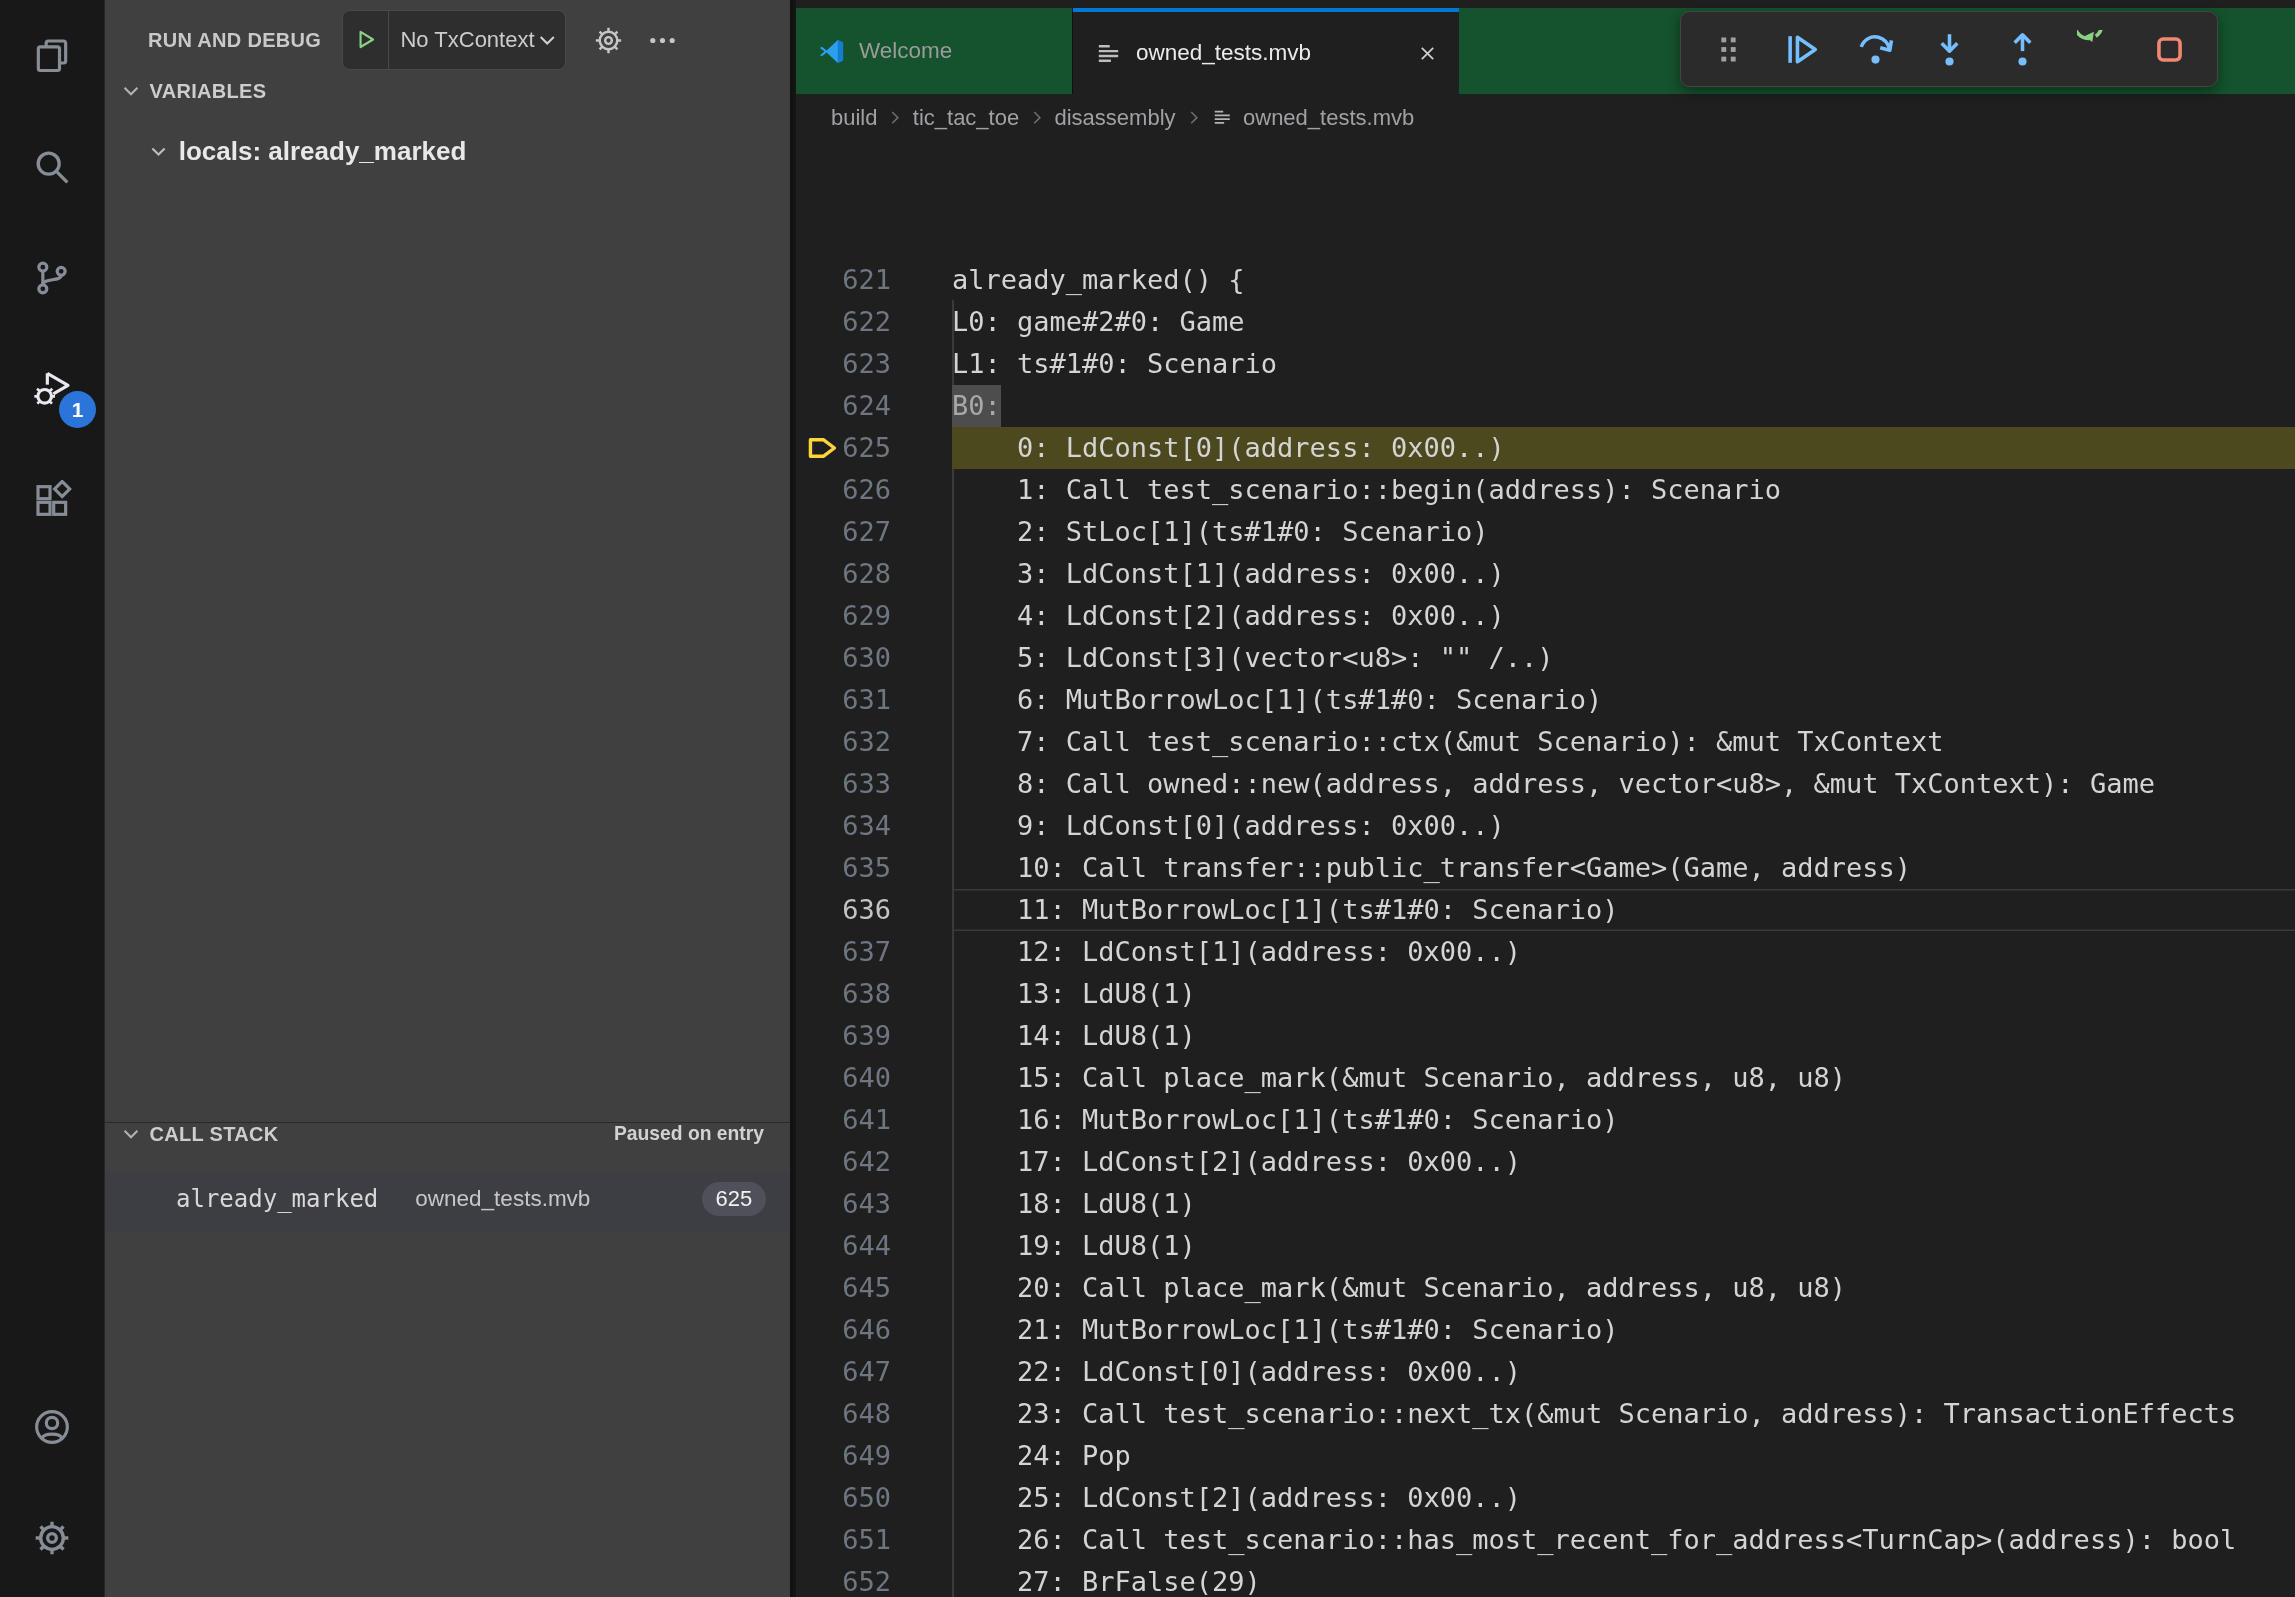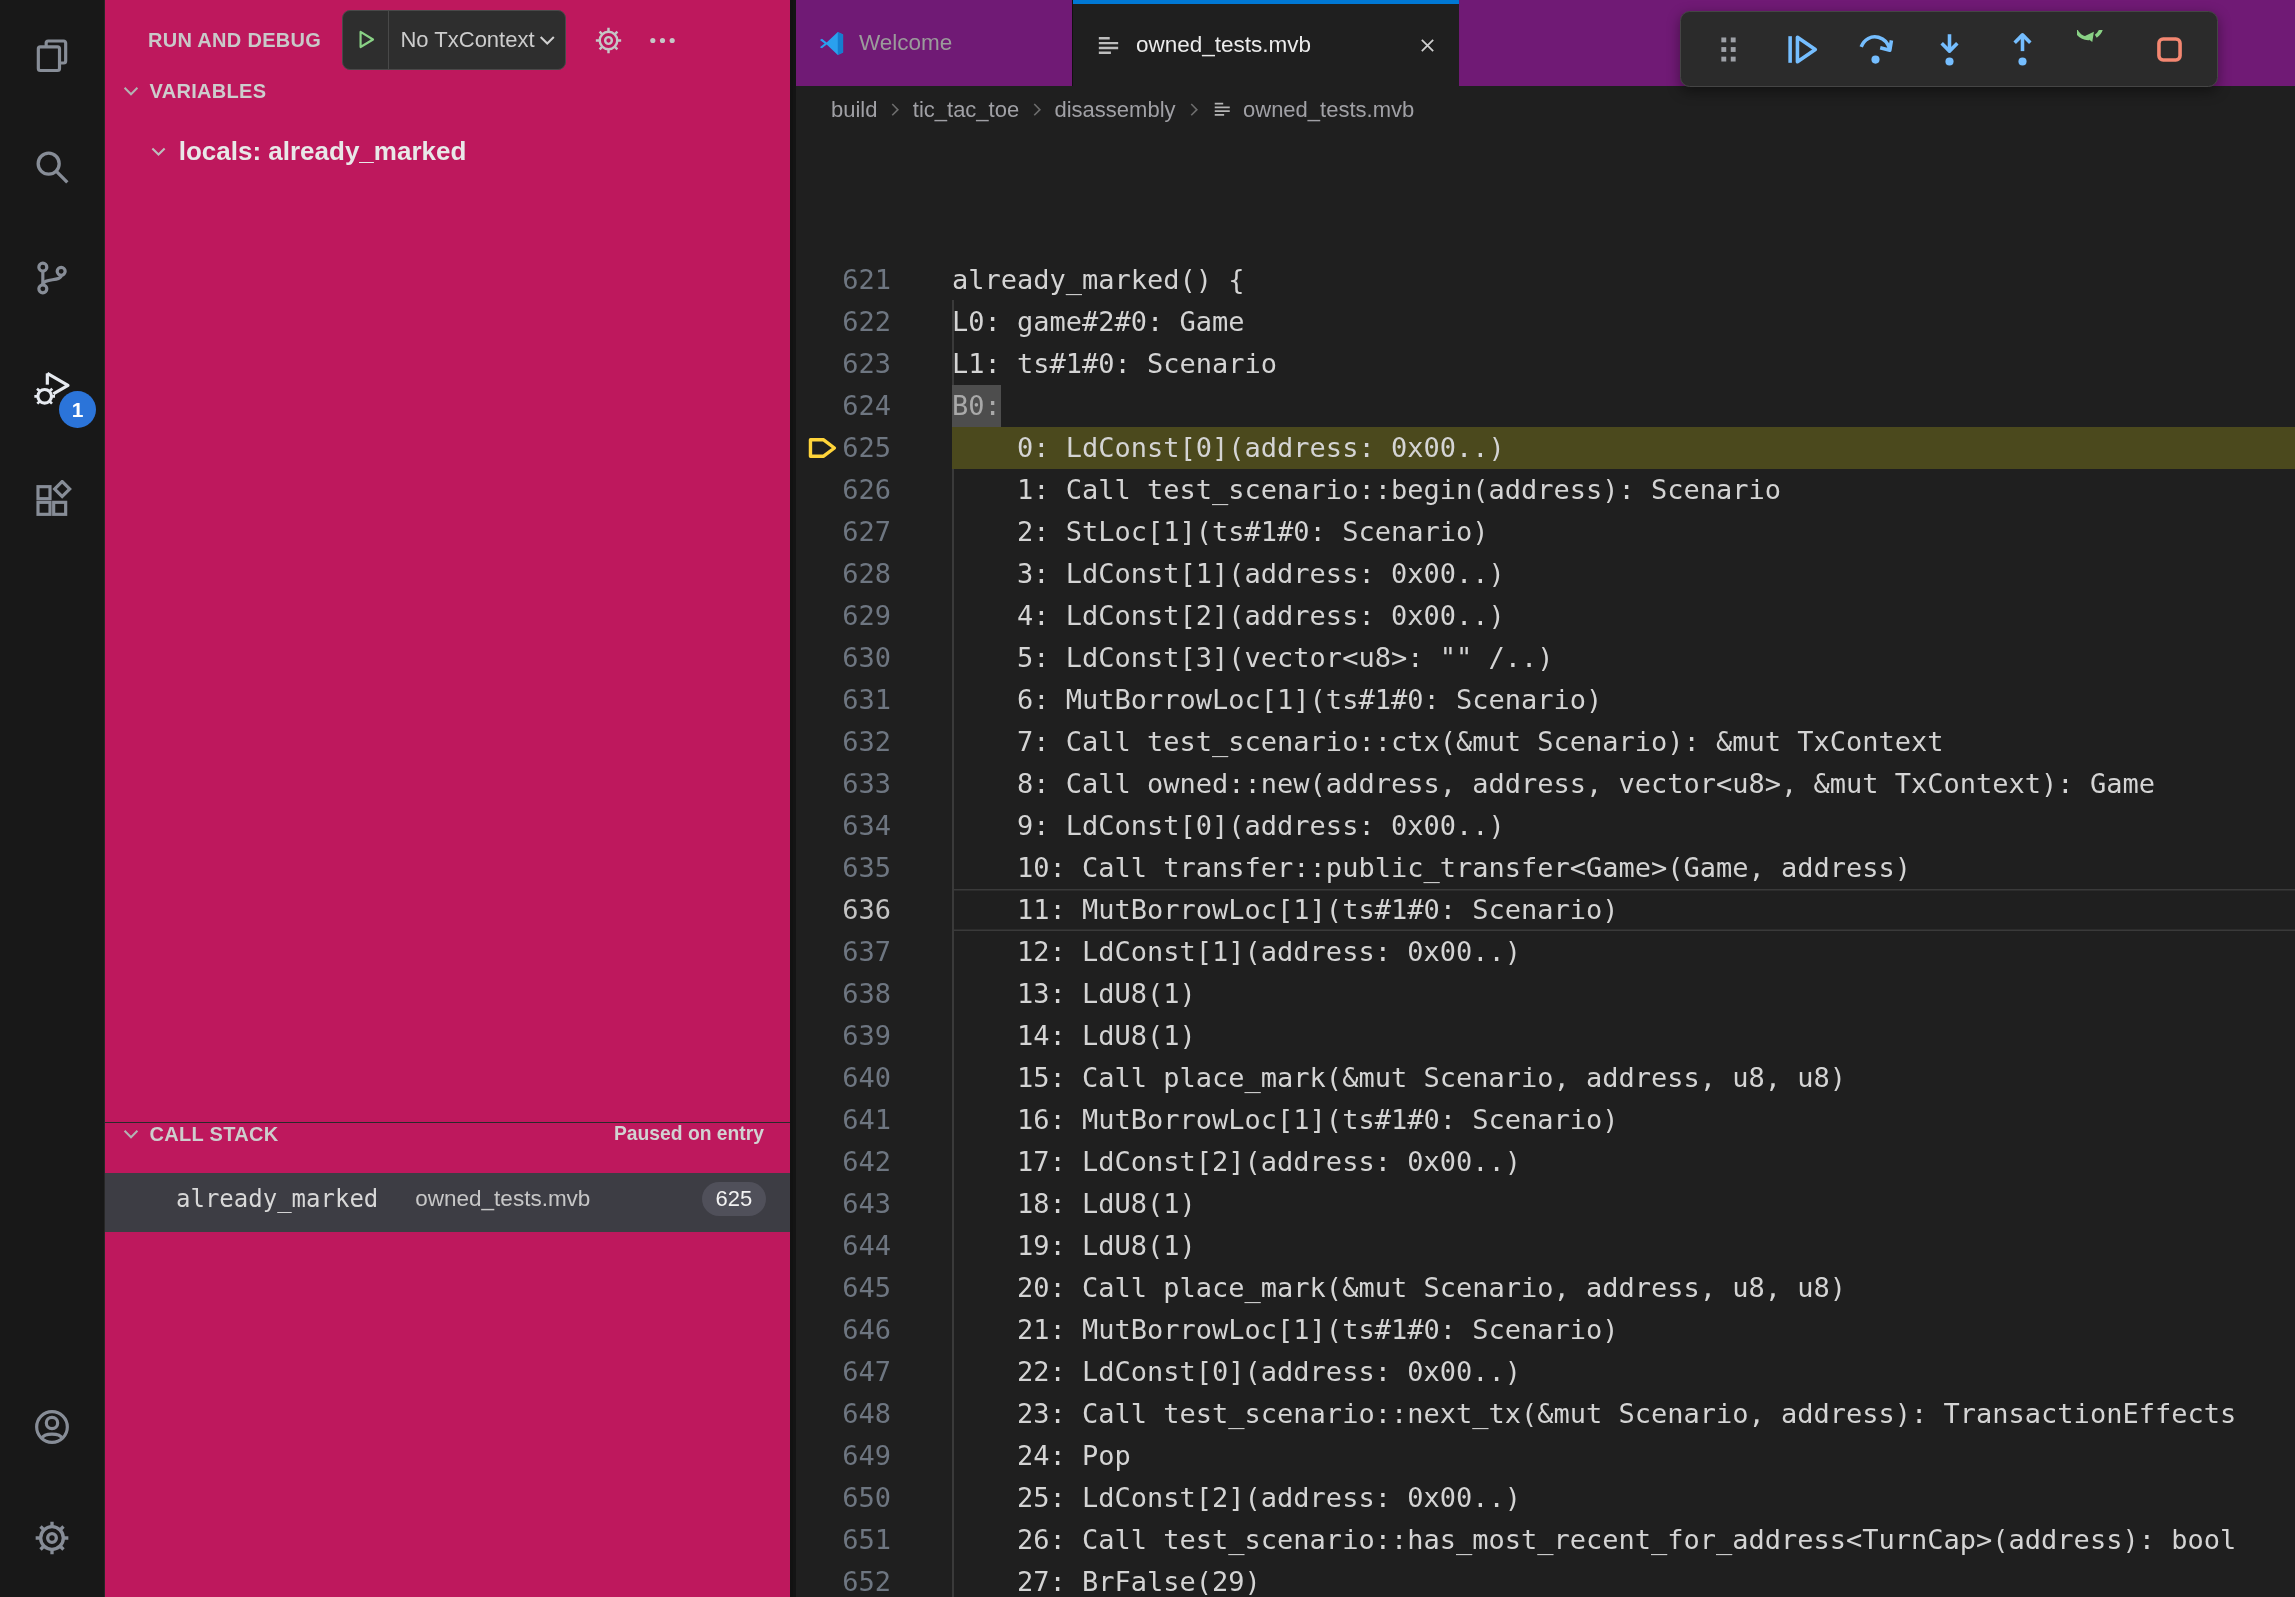--- a/index.html
+++ b/index.html
@@ -14,21 +14,21 @@
   .ab-item{width:104px;height:111px;display:flex;align-items:center;justify-content:center;
            color:#878d97;position:relative;}
   .ab-item.active{color:#e6eaf0;}
   .ab-item svg{width:40px;height:40px;}
   .ab-badge{position:absolute;right:8px;bottom:16px;background:#2b74d9;color:#fff;
             width:37px;height:37px;border-radius:50%;display:flex;align-items:center;
             justify-content:center;font-size:21px;font-weight:700;}
   .ab-bottom{position:absolute;bottom:3.2px;left:0;width:104px;}
 
   
-  .sidebar{position:absolute;left:105px;top:0;width:688px;height:100%;background:#be185d;
+  .sidebar{position:absolute;left:105px;top:0;width:688px;height:100%;background:#404040;
            border-right:3.2px solid #121212;box-sizing:border-box;}
   .sb-header{height:80px;display:flex;align-items:center;padding-left:43px;}
   .sb-title{font-size:20px;font-weight:600;letter-spacing:0.3px;color:#c9c9c9;white-space:nowrap;}
   .cfg{margin-left:21px;height:58px;background:#2e2e2e;border:1.6px solid #494949;
        border-radius:8px;display:flex;align-items:center;overflow:hidden;}
   .cfg-play{width:45px;height:100%;display:flex;align-items:center;justify-content:center;
             border-right:1.6px solid #494949;color:#89d185;}
   .cfg-play svg{width:26px;height:26px;}
   .cfg-label{font-size:22px;color:#cccccc;padding-left:11.3px;max-width:158px;overflow:hidden;
              white-space:nowrap;}
@@ -53,21 +53,21 @@
   .scope-row .chev svg{width:21px;height:21px;}
   .stack-row{margin-top:3.2px;height:51px;background:#3d3d44;display:flex;align-items:center;
              padding:0 24px 8px 71px;}
   .frame-fn{font-family:"DejaVu Sans Mono",monospace;font-size:24px;color:#d8d8d8;}
   .frame-file{margin-left:37px;font-size:22.5px;color:#c7c7c7;}
   .frame-badge{margin-left:auto;background:#50505a;border-radius:19.3px;padding:4px 13.7px;
                font-size:22px;color:#f2f2f2;}
 
   
   .editor{position:absolute;left:796px;right:0;top:0;bottom:0;background:#1f1f1f;}
-  .tabbar{height:86px;background:#701a75;display:flex;}
+  .tabbar{height:86px;background:#14532d;display:flex;margin-top:8px;}
   .tab{display:flex;align-items:center;gap:13px;padding:0 21px;font-size:22.5px;height:86px;
        box-sizing:border-box;}
   .tab.inactive{color:#9b9b9b;border-right:1.6px solid #101010;width:277px;}
   .tab.activeTab{background:#1f1f1f;color:#ebebeb;border-top:4px solid #0078d4;width:386px;}
   .tab .tab-icon{display:flex;}
   .tab .tab-icon svg{width:29px;height:29px;}
   .tab .file-icon{color:#bdbdbd;}
   .tab .close{margin-left:auto;color:#cfcfcf;display:flex;}
   .tab .close svg{width:21px;height:21px;}
   .breadcrumbs{height:47px;display:flex;align-items:center;padding-left:35px;font-size:22px;

